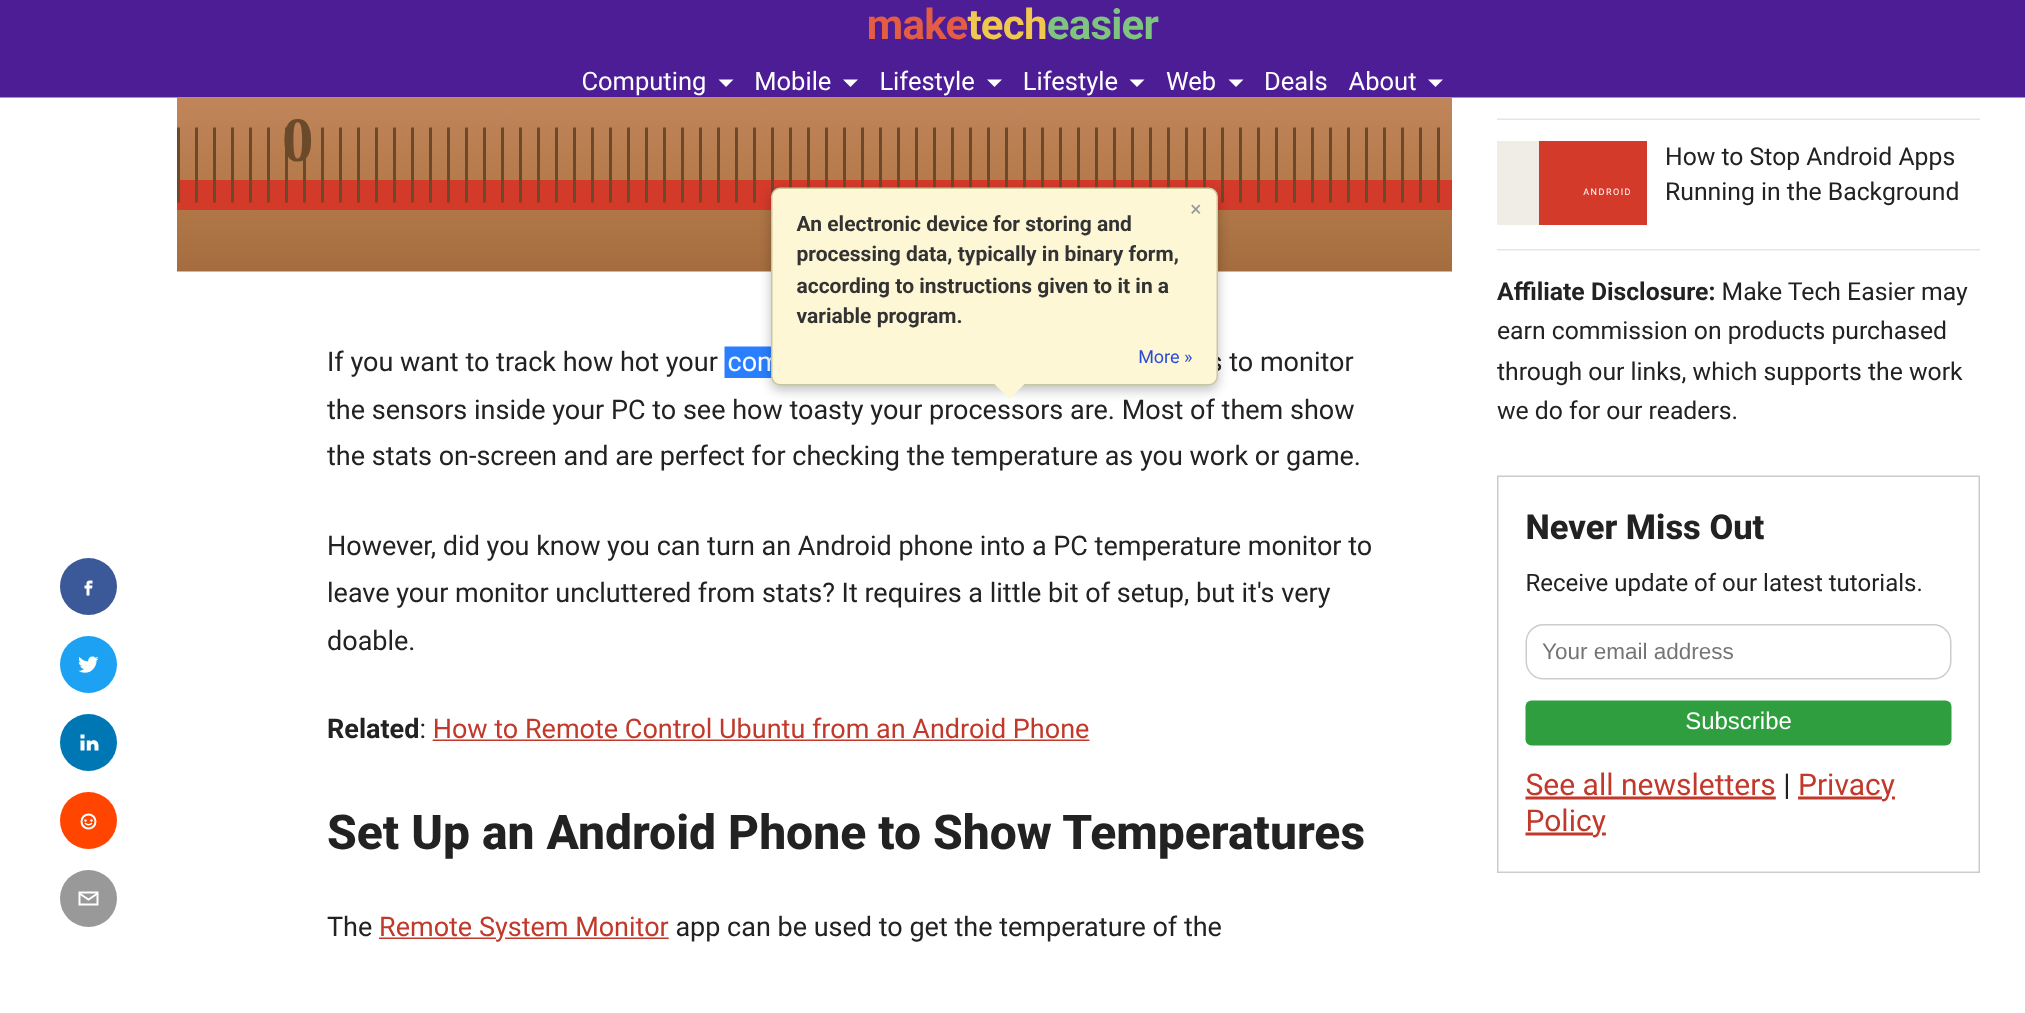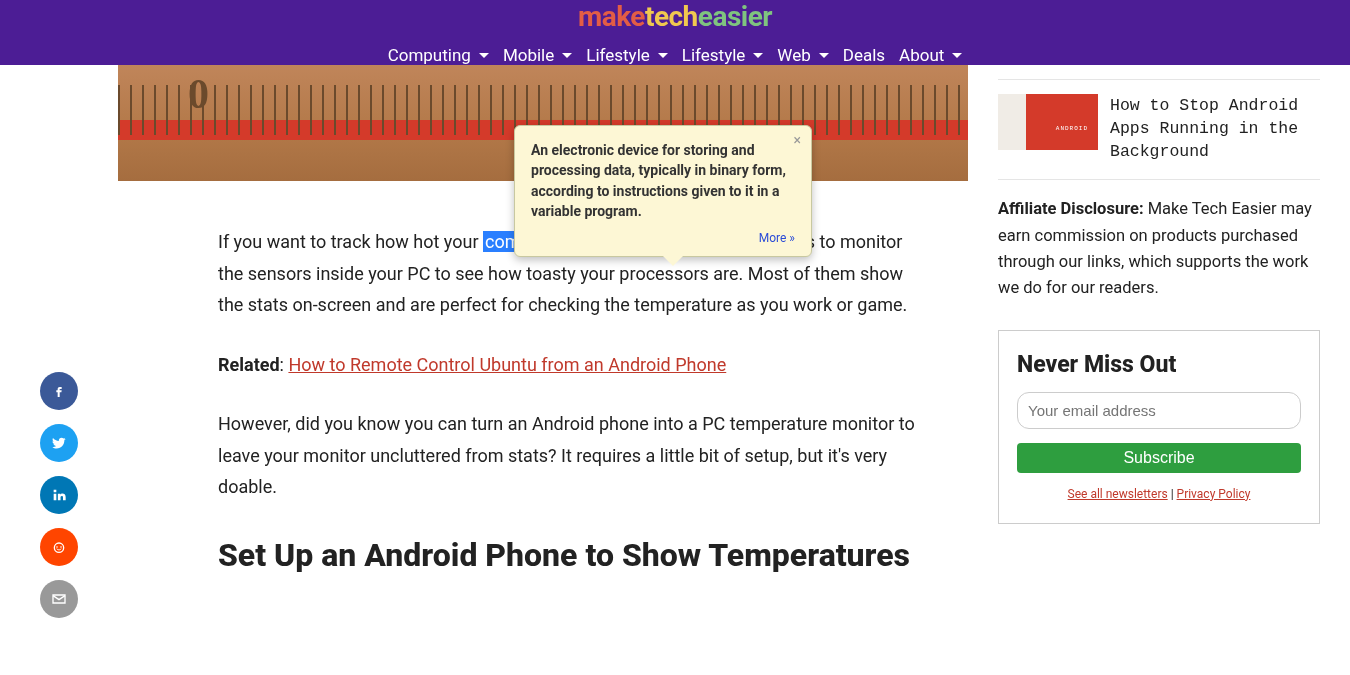--- a/index.html
+++ b/index.html
@@ -29,34 +29,34 @@
 .article h2 { font-size: 32px; font-weight: 800; margin: 32px 0 28px; line-height: 1.25; }
 .tooltip { position: absolute; left: 396px; top: 60px; width: 298px; background: #fdf7d5; border: 1px solid #c8c8a0; border-radius: 6px; padding: 14px 16px 10px; box-shadow: 0 3px 8px rgba(0,0,0,0.25); z-index: 5; }
 .tooltip::after { content:""; position:absolute; bottom:-10px; left:148px; width:0; height:0; border-left:10px solid transparent; border-right:10px solid transparent; border-top:10px solid #fdf7d5; }
 .tooltip .word { font-weight: 700; font-size: 15px; margin-bottom: 8px; display:flex; align-items:center; gap:8px;}
 .tooltip .def { font-size: 14px; line-height: 1.45; color: #333; font-weight: bold; }
 .tooltip .more { text-align: right; margin-top: 6px; }
 .tooltip .more a { color: #2a4bd7; font-size: 12px; text-decoration: none; }
 .tooltip .close { position: absolute; top: 6px; right: 10px; color: #999; cursor: pointer; font-size: 14px; }
 .speaker { width:14px; height:14px; opacity:0.5; }
 .sidebar { width: 352px; padding: 14px 30px 0 0; }
-.sb-item { display: flex; gap: 12px; padding: 14px 0 16px; border-bottom: 1px solid #e5e5e5; font-family: Liberation Mono, monospace; }
+.sb-item { display: flex; gap: 12px; padding: 14px 0 16px; border-bottom: 1px solid #e5e5e5; }
 .sb-item.first { border-top: 1px solid #e5e5e5; }
 .thumb { width: 100px; height: 56px; flex-shrink: 0; background: #d43a2a; position: relative; }
 .thumb::before { content:""; position:absolute; left:0; top:0; width:28px; height:56px; background:#f0ece6; }
 .thumb .txt { position:absolute; right:10px; bottom:18px; font-size:6px; color:#fff; letter-spacing:1px;}
 .sb-item .title { font-size: 16.5px; line-height: 1.4; color: #222; }
 .aff { margin: 16px 0 28px; font-size: 16.5px; line-height: 1.6; }
 .aff strong { font-weight: 700; }
 .newsbox { border: 1px solid #ccc; padding: 20px 18px 22px; }
 .newsbox h3 { font-size: 23px; font-weight: 800; margin-bottom: 14px; }
 .newsbox p { font-size: 16px; margin-bottom: 18px; }
 .newsbox input { width: 100%; padding: 9px 10px; border: 1px solid #ccc; border-radius: 12px; font-size: 15px; margin-bottom: 14px; }
 .newsbox button { width: 100%; padding: 6px; background: #2e9e3f; color: #fff; border: none; border-radius: 4px; font-size: 16px; cursor: pointer; margin-bottom: 14px; }
-.newsbox .links { font-size: 12px; text-align: center; }
+.newsbox .links { font-size: 20px; }
 .newsbox .links a { color: #c0392b; text-decoration: underline; }
 </style>
 </head>
 <body>
 
 <div class="nav">
   <div class="logo">
     <span class="l1">make</span><span class="l2">tech</span><span class="l3">easier</span>
   </div>
   <div class="nav-items" id="nav-items">
@@ -129,36 +129,38 @@
       </div>
 
     <div class="tooltip">
       <span class="close">×</span>
       <div class="def">An electronic device for storing and processing data, typically in binary form, according to instructions given to it in a variable program.</div>
       <div class="more"><a>More »</a></div>
     </div>
 
     <div class="article">
       <p><span>If you want to track how hot your </span><span class="highlight">computer</span><span> is getting, there are many ways to monitor the sensors inside your PC to see how toasty your processors are. Most of them show the stats on-screen and are perfect for checking the temperature as you work or game.</span></p>
+      <p>However, did you know you can turn an Android phone into a PC temperature monitor to leave your monitor uncluttered from stats? It requires a little bit of setup, but it's very doable.</p>
       <p><strong>Related</strong><span>: </span><a>How to Remote Control Ubuntu from an Android Phone</a></p>
-      <p>However, did you know you can turn an Android phone into a PC temperature monitor to leave your monitor uncluttered from stats? It requires a little bit of setup, but it's very doable.</p>
       <h2>Set Up an Android Phone to Show Temperatures</h2>
+      <p><span>The </span><a>Remote System Monitor</a><span> app can be used to get the temperature of the</span></p>
     </div>
   </div>
 
   <div class="sidebar">
     <div class="sb-item first">
       <div class="thumb">
           <span class="txt">ANDROID</span>
         </div>
       <div class="title">How to Stop Android Apps Running in the Background</div>
     </div>
     <p class="aff"><strong>Affiliate Disclosure:</strong><span> Make Tech Easier may earn commission on products purchased through our links, which supports the work we do for our readers.</span></p>
     <div class="newsbox">
       <h3>Never Miss Out</h3>
+      <p>Receive update of our latest tutorials.</p>
       <input type="text" placeholder="Your email address" style="">
       <button>Subscribe</button>
       <div class="links">
         <a>See all newsletters</a><span> | </span><a>Privacy Policy</a>
       </div>
     </div>
   </div>
 </div>
 
 </body></html>

